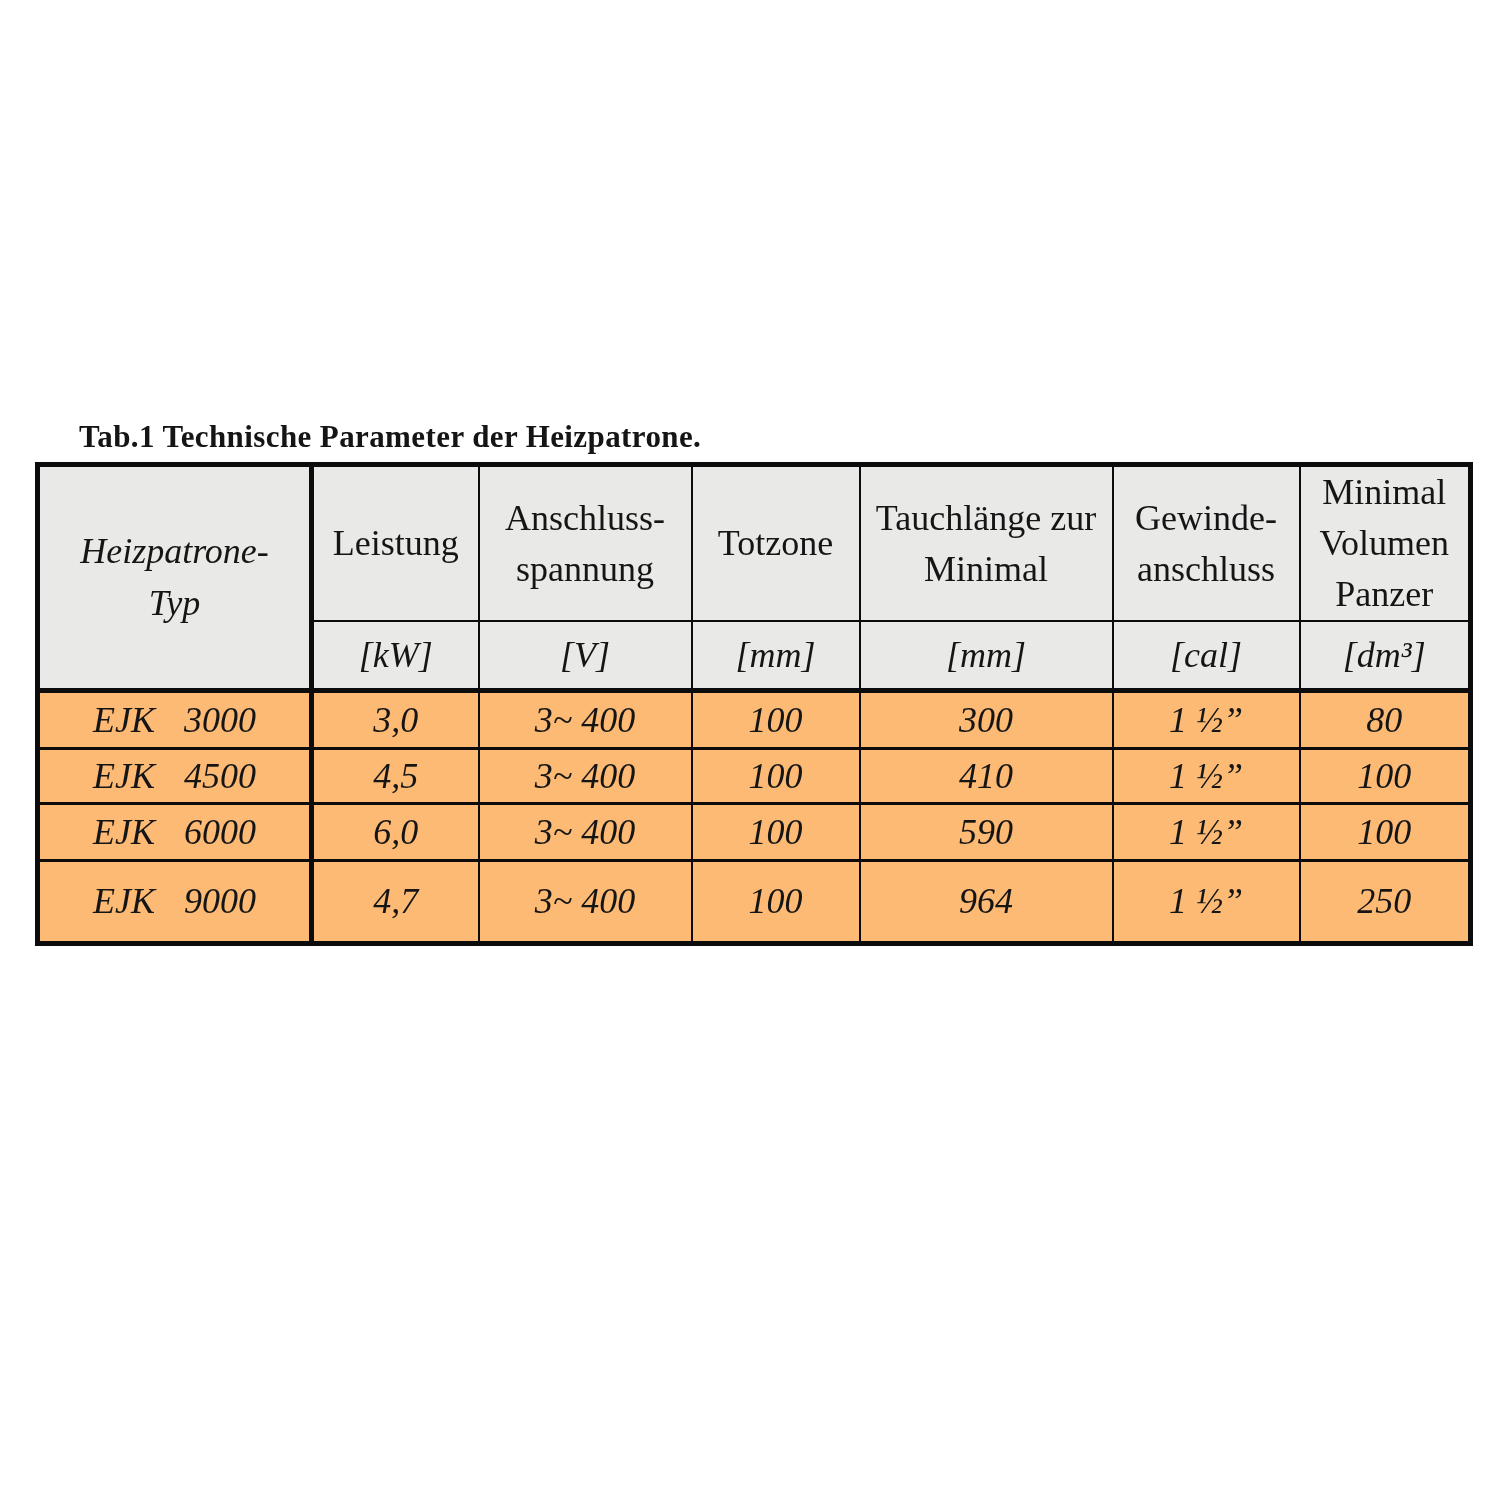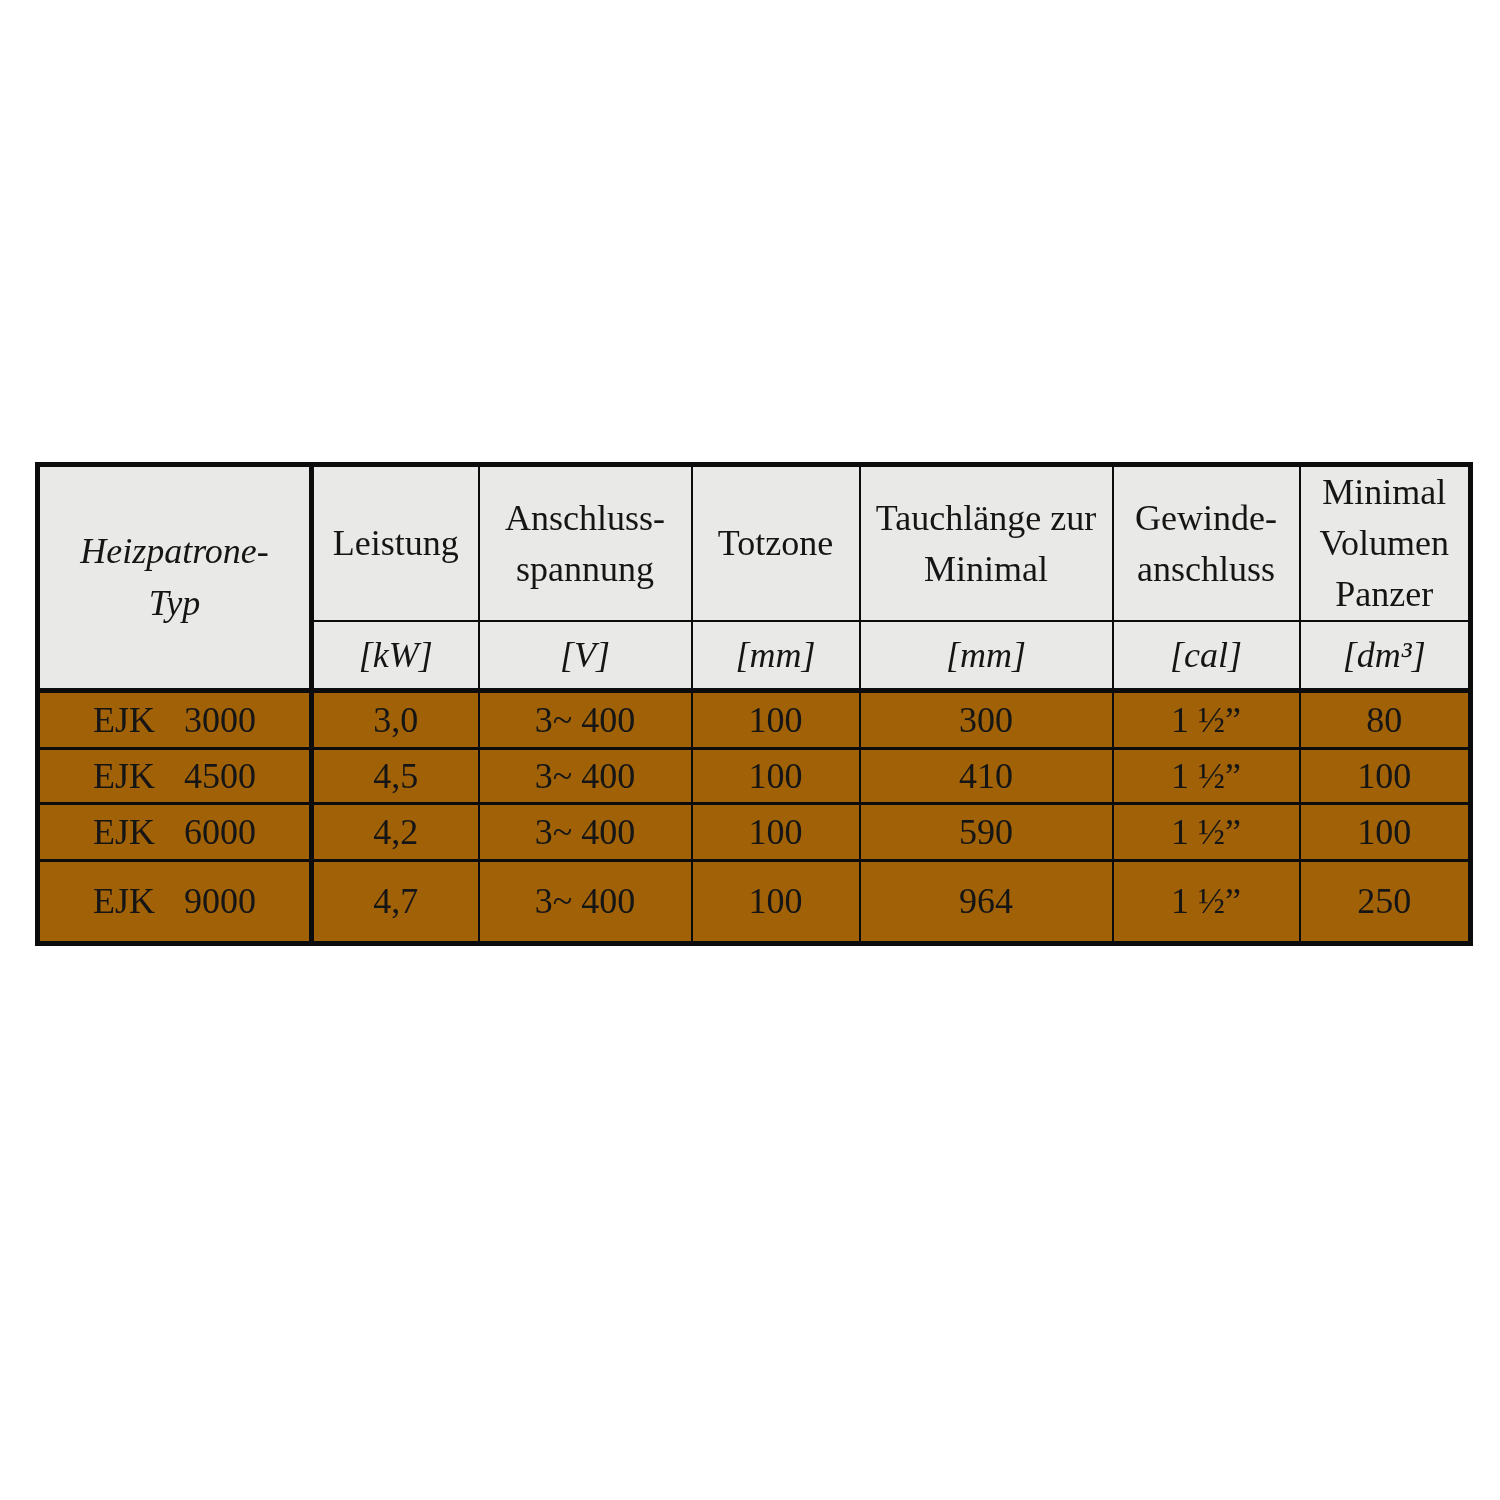--- a/index.html
+++ b/index.html
@@ -43,34 +43,36 @@
     font-style: italic;
   }
   
   .params th[rowspan], .params tbody td:first-child {
     border-right: 5px solid var(--border, #0c0c0c);
   }
   .params th[rowspan] { padding: 0 36px; line-height: 1.45; }
   .params tbody td {
     border-top: 3px solid var(--border, #0c0c0c);
     border-bottom: 3px solid var(--border, #0c0c0c);
-    background: #a16207;
+    background: #fdba74;
+    font-style: italic;
   }
   .params tbody tr:nth-child(1) { height: 58px; }
   .params tbody tr:nth-child(2) { height: 55px; }
   .params tbody tr:nth-child(3) { height: 57px; }
   .params tbody tr:nth-child(4) { height: 83px; }
   
   .params tbody td:first-child { word-spacing: 0.55em; }
 </style>
 </head>
 <body>
 
 <div class="page">
 
+  <div class="caption">Tab.1 Technische Parameter der Heizpatrone.</div>
 
   <table class="params">
     <colgroup>
       <col style="width:274px">
       <col style="width:167px">
       <col style="width:213px">
       <col style="width:168px">
       <col style="width:253px">
       <col style="width:187px">
       <col style="width:171px">
@@ -108,21 +110,21 @@
         <td>EJK 4500</td>
         <td>4,5</td>
         <td>3~ 400</td>
         <td>100</td>
         <td>410</td>
         <td>1 ½”</td>
         <td>100</td>
       </tr>
       <tr>
         <td>EJK 6000</td>
-        <td>4,2</td>
+        <td>6,0</td>
         <td>3~ 400</td>
         <td>100</td>
         <td>590</td>
         <td>1 ½”</td>
         <td>100</td>
       </tr>
       <tr>
         <td>EJK 9000</td>
         <td>4,7</td>
         <td>3~ 400</td>

